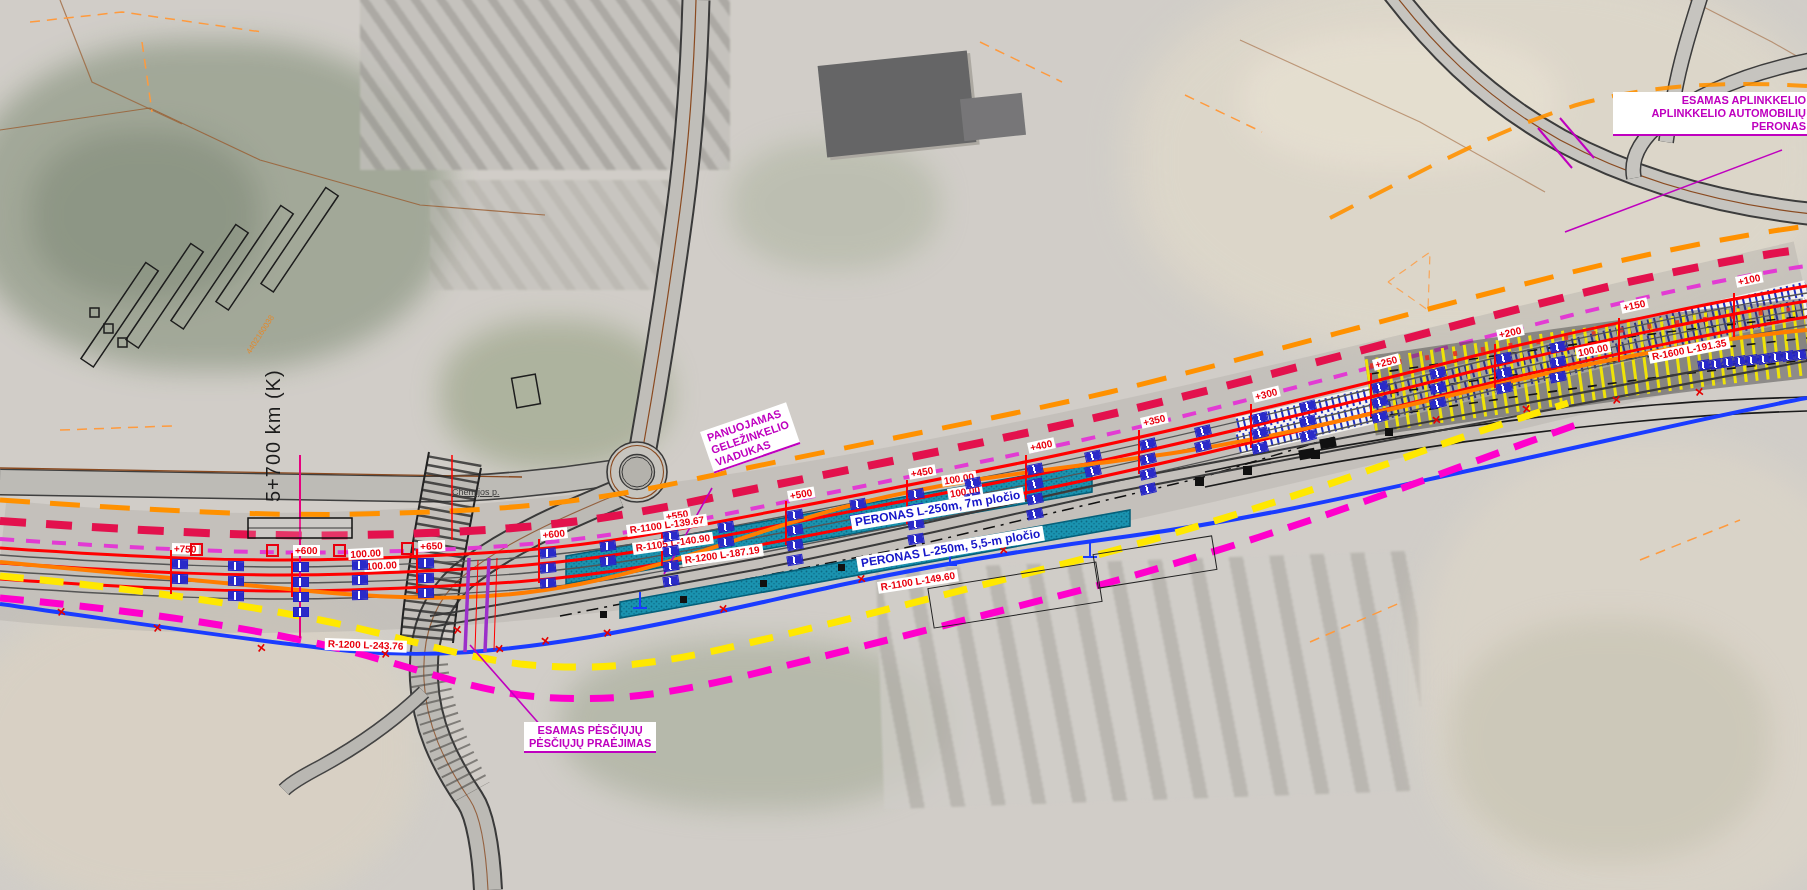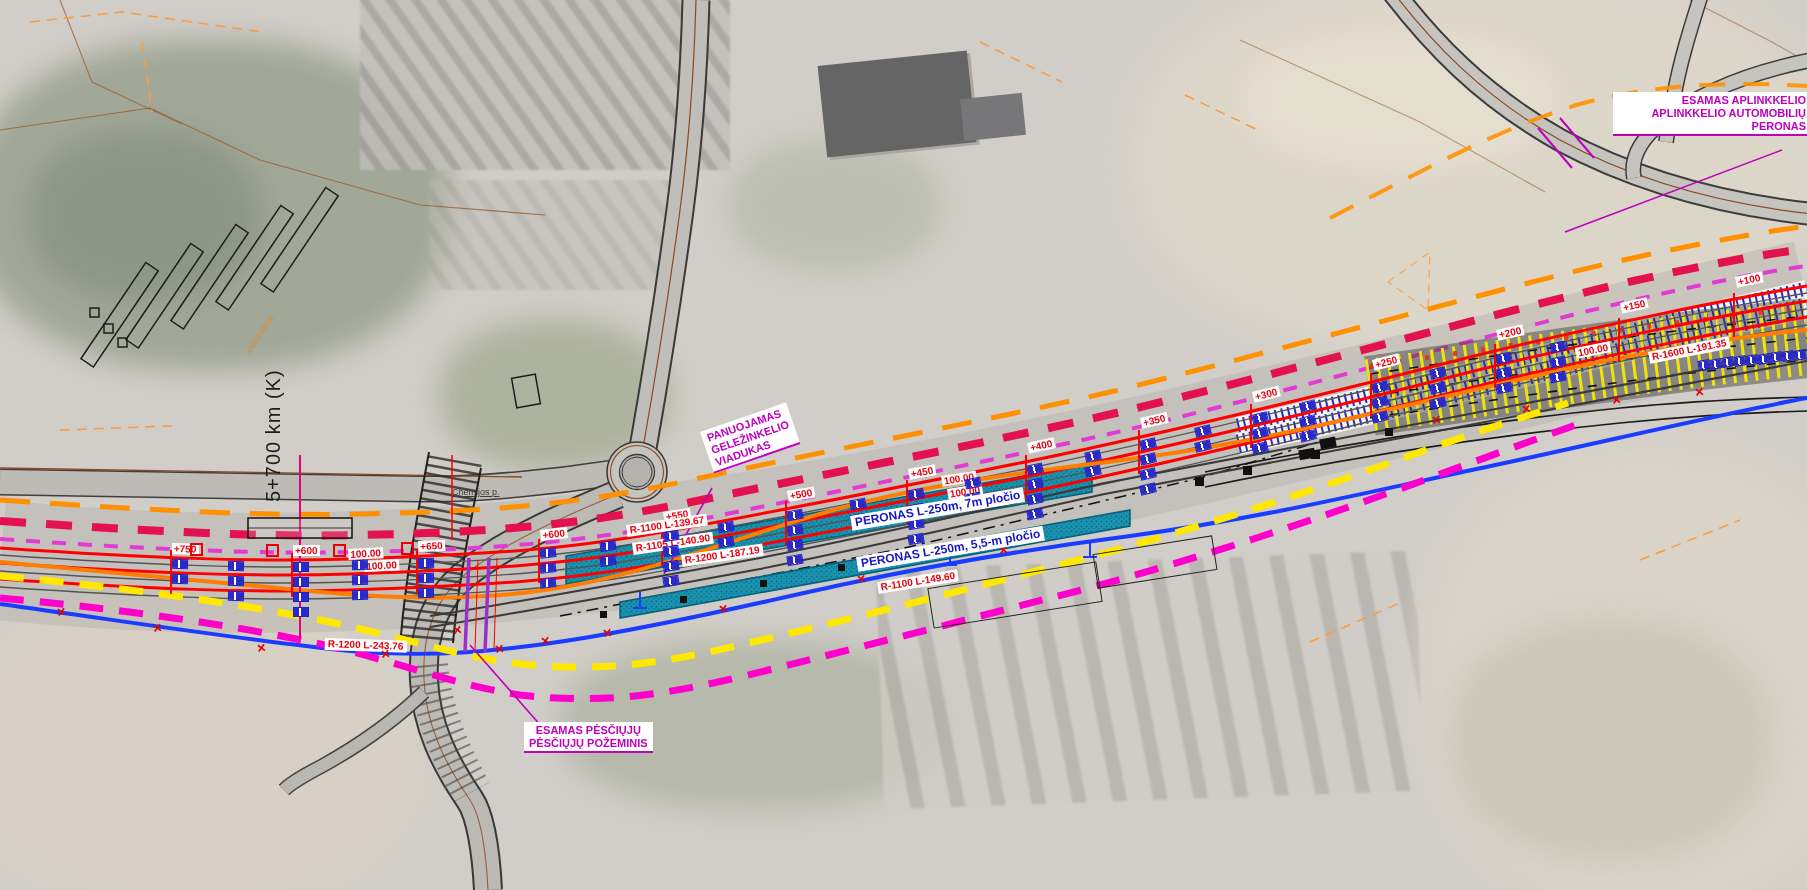--- a/index.html
+++ b/index.html
@@ -394,21 +394,21 @@
   </div>
 
   <div class="anno" style="left:700px;top:432px;transform:rotate(-19deg);transform-origin:left top;">
     <span>PANUOJAMAS</span>
     <span>GELEŽINKELIO</span>
     <span>VIADUKAS</span>
   </div>
 
   <div class="anno" style="left:524px;top:722px;text-align:center;">
     <span>ESAMAS PĖSČIŲJŲ</span>
-    <span>PĖSČIŲJŲ POŽEMINIS</span>
+    <span>PĖSČIŲJŲ PRAĖJIMAS</span>
   </div>
 
   <div class="plabel" style="left:850px;top:516px;transform:rotate(-9.5deg);transform-origin:left top;">PERONAS L-250m, 7m pločio</div>
   <div class="plabel" style="left:856px;top:557px;transform:rotate(-9.5deg);transform-origin:left top;">PERONAS L-250m, 5,5-m pločio</div>
 
   <div class="kmpost" style="left:262px;top:502px;">5+700 km (K)</div>
 
   <div class="streetname" style="left:452px;top:487px;">Chemijos p.</div>
 
   <div class="parcelnum" style="left:238px;top:330px;">4402160038</div>

